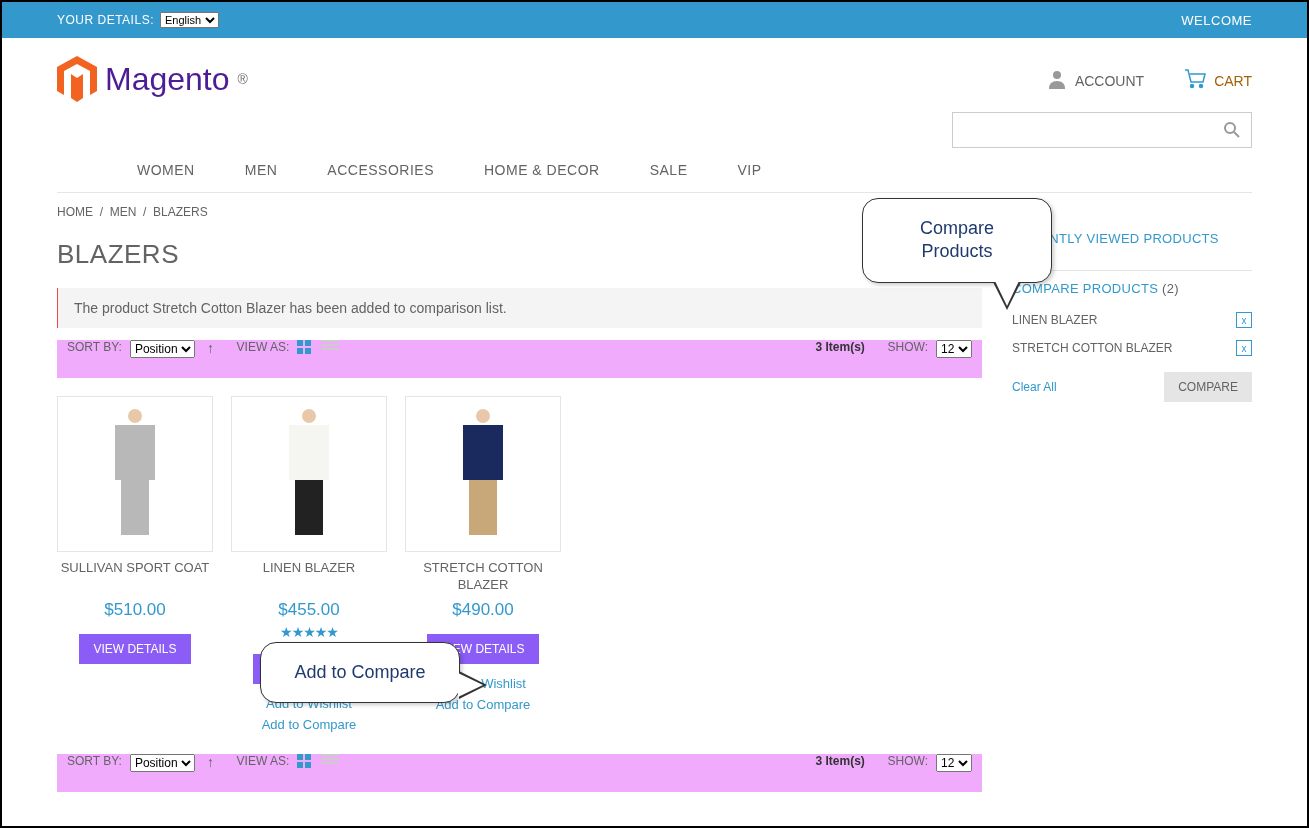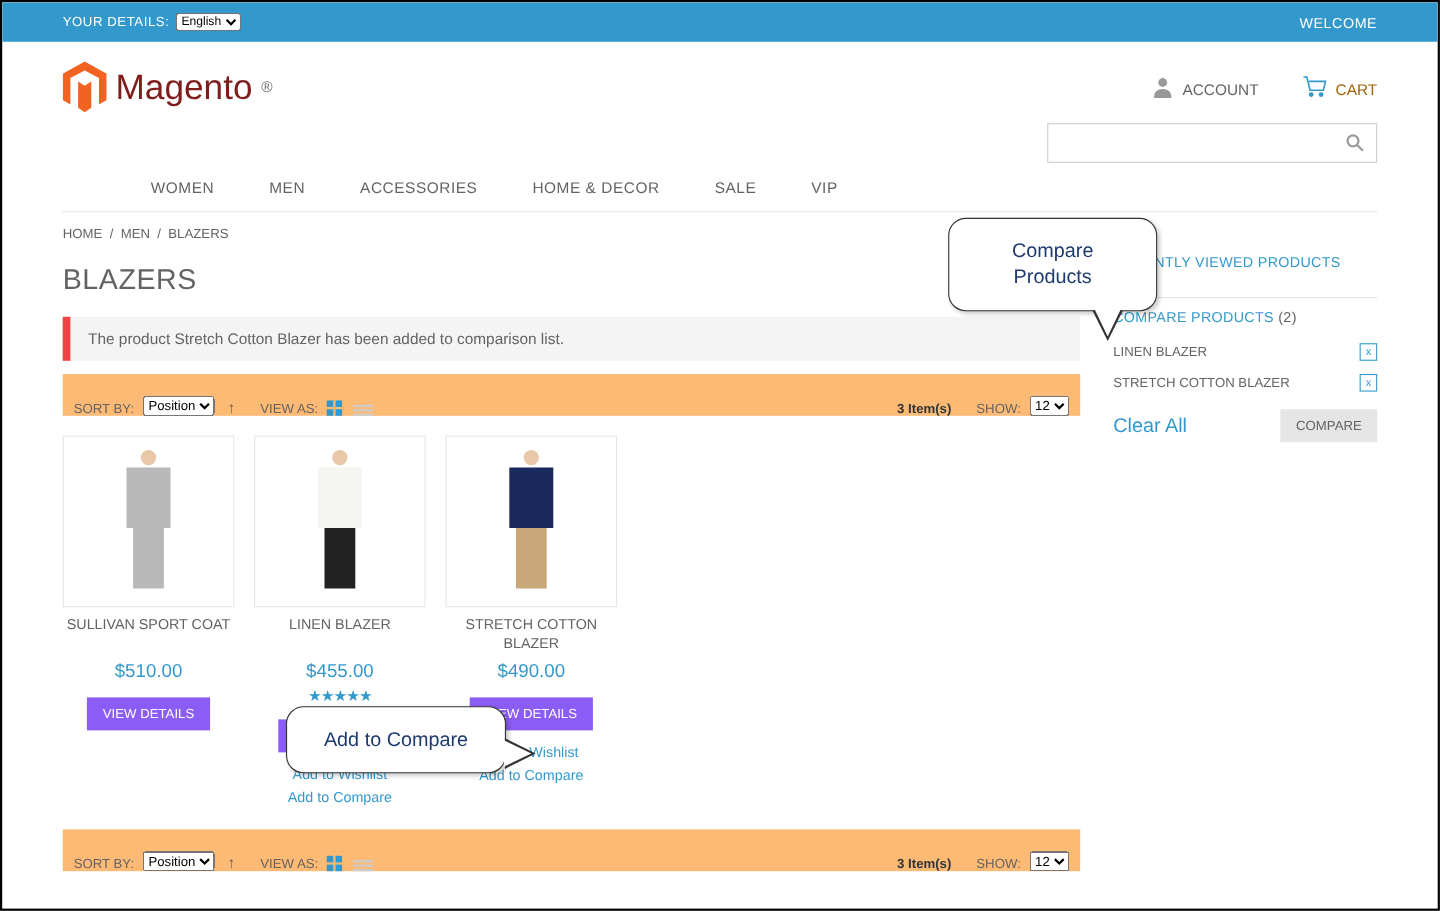--- a/index.html
+++ b/index.html
@@ -4,37 +4,37 @@
 <style>
 * { margin:0; padding:0; box-sizing:border-box; }
 body { font-family: "Helvetica Neue", Arial, sans-serif; color:#636363; background:#fff; width:1309px; height:828px; border:2px solid #000; overflow:hidden; position:relative; }
 a { text-decoration:none; }
 .topbar { background:#3399cc; height:36px; display:flex; align-items:center; padding:0 55px; color:#fff; font-size:12px; }
 .topbar .lang-label { font-weight:400; letter-spacing:0.5px; }
 .topbar select { margin-left:6px; font-size:11px; }
 .topbar .welcome { margin-left:auto; font-size:13px; letter-spacing:0.5px; }
 .header { display:flex; align-items:center; padding:18px 55px 0 55px; }
 .logo { display:flex; align-items:center; gap:8px; }
-.logo-text { font-size:32px; color:#7f1d1d; font-weight:300; }
+.logo-text { font-size:32px; color:#4c1d95; font-weight:300; }
 .header-right { margin-left:auto; display:flex; align-items:center; gap:40px; }
 .account-link, .cart-link { display:flex; align-items:flex-end; gap:8px; color:#636363; font-size:14px; }
 .cart-link span { color:#a16207; }
 .search-wrap { padding:10px 55px 0 55px; display:flex; justify-content:flex-end; }
 .search-box { width:300px; height:36px; border:1px solid #ccc; display:flex; align-items:center; padding:0 10px; }
 .search-box input { border:none; outline:none; flex:1; font-size:13px; }
 .nav { display:flex; gap:50px; padding:14px 80px; border-bottom:1px solid #e5e5e5; margin:0 55px; }
 .nav a { color:#636363; font-size:14px; letter-spacing:0.5px; }
 .breadcrumbs { padding:12px 55px; font-size:12px; color:#636363; }
 .breadcrumbs a { color:#636363; }
 .main { display:flex; padding:0 55px; gap:30px; }
 .col-main { flex:1; }
 .col-side { width:240px; }
 .page-title { font-size:26px; font-weight:300; color:#636363; margin:8px 0 18px 0; letter-spacing:0.5px; }
-.message { border-left:7px solid #ef4444; background:#f4f4f4; padding:12px 16px; color:#636363; font-size:14px; margin-bottom:12px; }
-.toolbar { background:#fdba74; height:38px; display:flex; align-items:flex-end; padding:0 10px; font-size:12px; color:#636363; gap:8px; }
+.message { border-left:1px solid #ef4444; background:#f4f4f4; padding:12px 16px; color:#636363; font-size:14px; margin-bottom:12px; }
+.toolbar { background:#f0abfc; height:38px; display:flex; align-items:flex-start; padding:0 10px; font-size:12px; color:#636363; gap:8px; }
 .toolbar .spacer { flex:1; }
 .toolbar select { font-size:12px; }
 .grid-icon { display:inline-flex; flex-wrap:wrap; gap:2px; width:16px; }
 .grid-icon i { width:6px; height:6px; background:#3399cc; display:block; }
 .list-icon { display:inline-flex; flex-direction:column; gap:2px; width:18px; }
 .list-icon i { height:2px; background:#ccc; display:block; }
 .sort-arrow { font-size:14px; color:#636363; margin-left:4px; }
 .products { display:flex; gap:18px; margin-top:18px; margin-bottom:18px; }
 .product { width:156px; text-align:center; }
 .product-img { width:156px; height:156px; border:1px solid #e5e5e5; display:flex; align-items:center; justify-content:center; }
@@ -47,21 +47,21 @@
 .side-block { margin-bottom:24px; }
 .side-title { color:#3399cc; font-size:13px; font-weight:400; margin-bottom:10px; letter-spacing:0.3px; }
 .side-title .count { color:#636363; }
 .rv-item { display:flex; gap:10px; align-items:flex-start; }
 .rv-thumb { width:50px; height:50px; border:1px solid #e5e5e5; background:linear-gradient(135deg,#c89b5a,#f0d8a8); border-radius:25px 25px 0 0; }
 .rv-name { font-size:12px; color:#636363; line-height:1.3; }
 .compare-list { border-top:1px solid #e5e5e5; padding-top:10px; }
 .compare-item { display:flex; justify-content:space-between; align-items:center; font-size:12px; color:#636363; padding:6px 0; }
 .remove-x { width:16px; height:16px; border:1px solid #3399cc; color:#3399cc; font-size:10px; display:flex; align-items:center; justify-content:center; cursor:pointer; }
 .compare-actions { display:flex; justify-content:space-between; align-items:center; margin-top:10px; }
-.clear-all { color:#3399cc; font-size:18px; }
+.clear-all { color:#3399cc; font-size:12px; }
 .compare-btn { background:#e5e5e5; color:#636363; border:none; padding:8px 14px; font-size:12px; cursor:pointer; }
 .callout { position:absolute; background:#fff; border:1px solid #333; border-radius:16px; padding:18px 28px; font-size:18px; color:#1f3a6e; text-align:center; box-shadow:2px 2px 4px rgba(0,0,0,0.2); line-height:1.3; }
 #callout-compare-products { top:196px; left:860px; width:190px; }
 #callout-compare-products .tail { position:absolute; bottom:-28px; right:30px; width:0; height:0; border-left:14px solid transparent; border-right:14px solid transparent; border-top:28px solid #333; }
 #callout-compare-products .tail::after { content:""; position:absolute; top:-29px; left:-12px; border-left:12px solid transparent; border-right:12px solid transparent; border-top:25px solid #fff; }
 #callout-add-compare { top:640px; left:258px; width:200px; }
 #callout-add-compare .tail { position:absolute; top:28px; right:-28px; width:0; height:0; border-top:14px solid transparent; border-bottom:14px solid transparent; border-left:28px solid #333; }
 #callout-add-compare .tail::after { content:""; position:absolute; top:-12px; left:-29px; border-top:12px solid transparent; border-bottom:12px solid transparent; border-left:25px solid #fff; }
 
 .figure { width:50px; height:130px; position:relative; }

